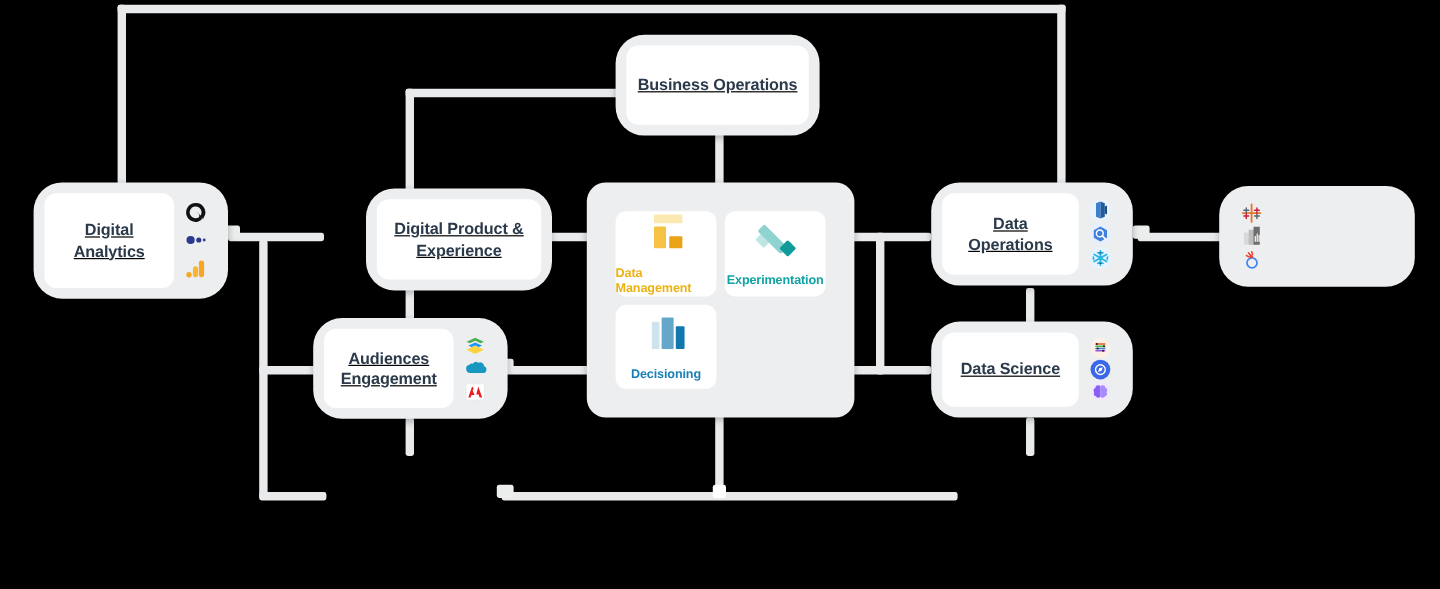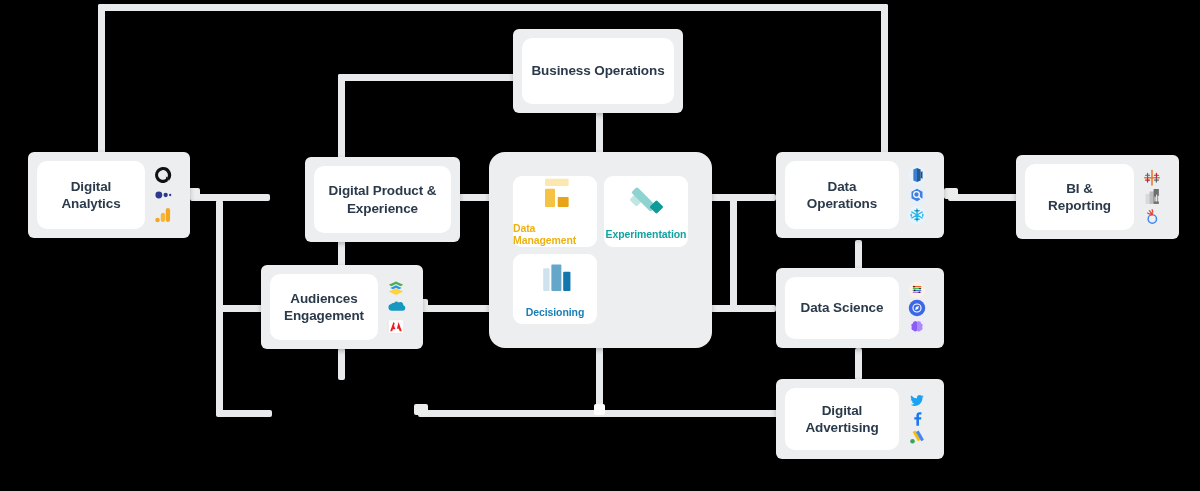--- a/index.html
+++ b/index.html
@@ -16,24 +16,25 @@
   .line.h { height: 7px; }
   .line.v { width: 7px; }
   .joint { position: absolute; width: 11px; height: 11px; background: #e9eaec; border-radius: 2px; }
   .joint.dark { background: #ffffff; }
   .nub { position: absolute; background: #eceded; border-radius: 2px; }
 
   
   .card {
     position: absolute;
     background: #eceef0;
-    border-radius: 6px;
+    border-radius: 24px;
     padding: 9px;
     display: flex;
     box-shadow: 0 2px 5px rgba(0,0,0,0.25);
+    text-decoration: underline;
   }
   .card-inner {
     flex: 1;
     background: #ffffff;
     border-radius: 10px;
     display: flex;
     align-items: center;
     justify-content: center;
     text-align: center;
     padding: 6px 8px;
@@ -127,21 +128,21 @@
   <div class="nub" style="left:414px; top:299px; width:14px; height:11px;"></div>
   <div class="nub" style="left:414px; top:404px; width:14px; height:11px;"></div>
   <div class="nub" style="left:944px; top:188px; width:14px; height:11px;"></div>
 
   <div class="card" style="left:513px; top:29px; width:170px; height:84px;">
     <div class="card-inner">
       <span class="card-title">Business Operations</span>
     </div>
   </div>
 
-  <div class="card" style="left:28px; top:152px; width:162px; height:86px;justify-content:center;">
+  <div class="card" style="left:28px; top:152px; width:162px; height:97px;justify-content:center;">
     <div class="card-inner">
       <span class="card-title">Digital Analytics</span>
     </div>
     <div class="icon-rail">
       <svg class="ico" viewBox="0 0 24 24">
         <path d="M12 2.5a9.5 9.5 0 1 0 6.2 16.7l-2.6-2.6A5.9 5.9 0 1 1 17.9 12a5.9 5.9 0 0 1-1 3.3l2.7 2.7A9.5 9.5 0 0 0 12 2.5z" fill="#111111"></path>
         <path d="M13 11.2l7 7-4.6.4.3-4.6z" fill="#111111"></path>
       </svg>
       <svg class="ico" viewBox="0 0 24 24">
         <circle cx="7" cy="12" r="4.1" fill="#2b3a8f"></circle>
@@ -268,43 +269,22 @@
         <path d="M14.6 9.4l-1.2 4-4 1.2 1.2-4z" fill="#ffffff"></path>
       </svg>
       <svg class="ico" viewBox="0 0 24 24">
         <circle cx="12" cy="12" r="11" fill="#efe9fb"></circle>
         <path d="M9.5 5.5a3 3 0 0 0-3 3 2.7 2.7 0 0 0-1.3 4.6 2.9 2.9 0 0 0 1.7 4.6 3 3 0 0 0 5.1.4V6.6a3 3 0 0 0-2.5-1.1z" fill="#8b5cf6"></path>
         <path d="M14.5 5.5a3 3 0 0 1 3 3 2.7 2.7 0 0 1 1.3 4.6 2.9 2.9 0 0 1-1.7 4.6 3 3 0 0 1-5.1.4V6.6a3 3 0 0 1 2.5-1.1z" fill="#a78bfa"></path>
       </svg>
     </div>
   </div>
 
-  <div class="card" style="left:776px; top:379px; width:168px; height:80px;">
-    <div class="card-inner">
-      <span class="card-title">Digital Advertising</span>
-    </div>
-    <div class="icon-rail">
-      <svg class="ico" viewBox="0 0 24 24">
-        <path d="M21 5.6a7.2 7.2 0 0 1-2.1.6 3.7 3.7 0 0 0 1.6-2 7.4 7.4 0 0 1-2.3.9 3.7 3.7 0 0 0-6.3 3.3A10.4 10.4 0 0 1 4.3 4.6a3.7 3.7 0 0 0 1.1 4.9 3.6 3.6 0 0 1-1.7-.5 3.7 3.7 0 0 0 3 3.6 3.7 3.7 0 0 1-1.7.1 3.7 3.7 0 0 0 3.4 2.6A7.4 7.4 0 0 1 3 16.8a10.4 10.4 0 0 0 5.7 1.7c6.8 0 10.6-5.7 10.6-10.6v-.5A7.5 7.5 0 0 0 21 5.6z" fill="#1da1f2"></path>
-      </svg>
-      <svg class="ico" viewBox="0 0 24 24">
-        <path d="M14.6 21v-8.2h2.8l.4-3.2h-3.2V7.5c0-.9.3-1.6 1.6-1.6h1.7V3.1A22 22 0 0 0 15.4 3c-2.5 0-4.2 1.5-4.2 4.3v2.3H8.4v3.2h2.8V21z" fill="#1877f2"></path>
-      </svg>
-      <svg class="ico" viewBox="0 0 24 24">
-        <path d="M9.8 3.2l7.1 12.3-3.6 2.1L6.2 5.3z" fill="#fbbc04"></path>
-        <path d="M14.2 3.2L21.3 15.5l-3.6 2.1L10.6 5.3z" fill="#4285f4"></path>
-        <circle cx="6" cy="17.6" r="3" fill="#34a853"></circle>
-      </svg>
-    </div>
-  </div>
 
   <div class="card" style="left:1016px; top:155px; width:163px; height:84px;">
-    <div class="card-inner">
-      <span class="card-title">BI &amp; Reporting</span>
-    </div>
     <div class="icon-rail">
       <svg class="ico" viewBox="0 0 24 24">
         <g stroke-linecap="round">
           <path d="M12 3v18" stroke="#e8762d" stroke-width="1.9"></path>
           <path d="M3 12h18" stroke="#e8762d" stroke-width="1.9"></path>
           <path d="M6.5 6.5v5M17.5 12.5v5" stroke="#5b6770" stroke-width="1.5"></path>
           <path d="M4 9h5M15 15h5" stroke="#5b6770" stroke-width="1.5"></path>
           <path d="M17.5 6.5v5M6.5 12.5v5" stroke="#c72037" stroke-width="1.5"></path>
           <path d="M15 9h5M4 15h5" stroke="#c72037" stroke-width="1.5"></path>
         </g>

